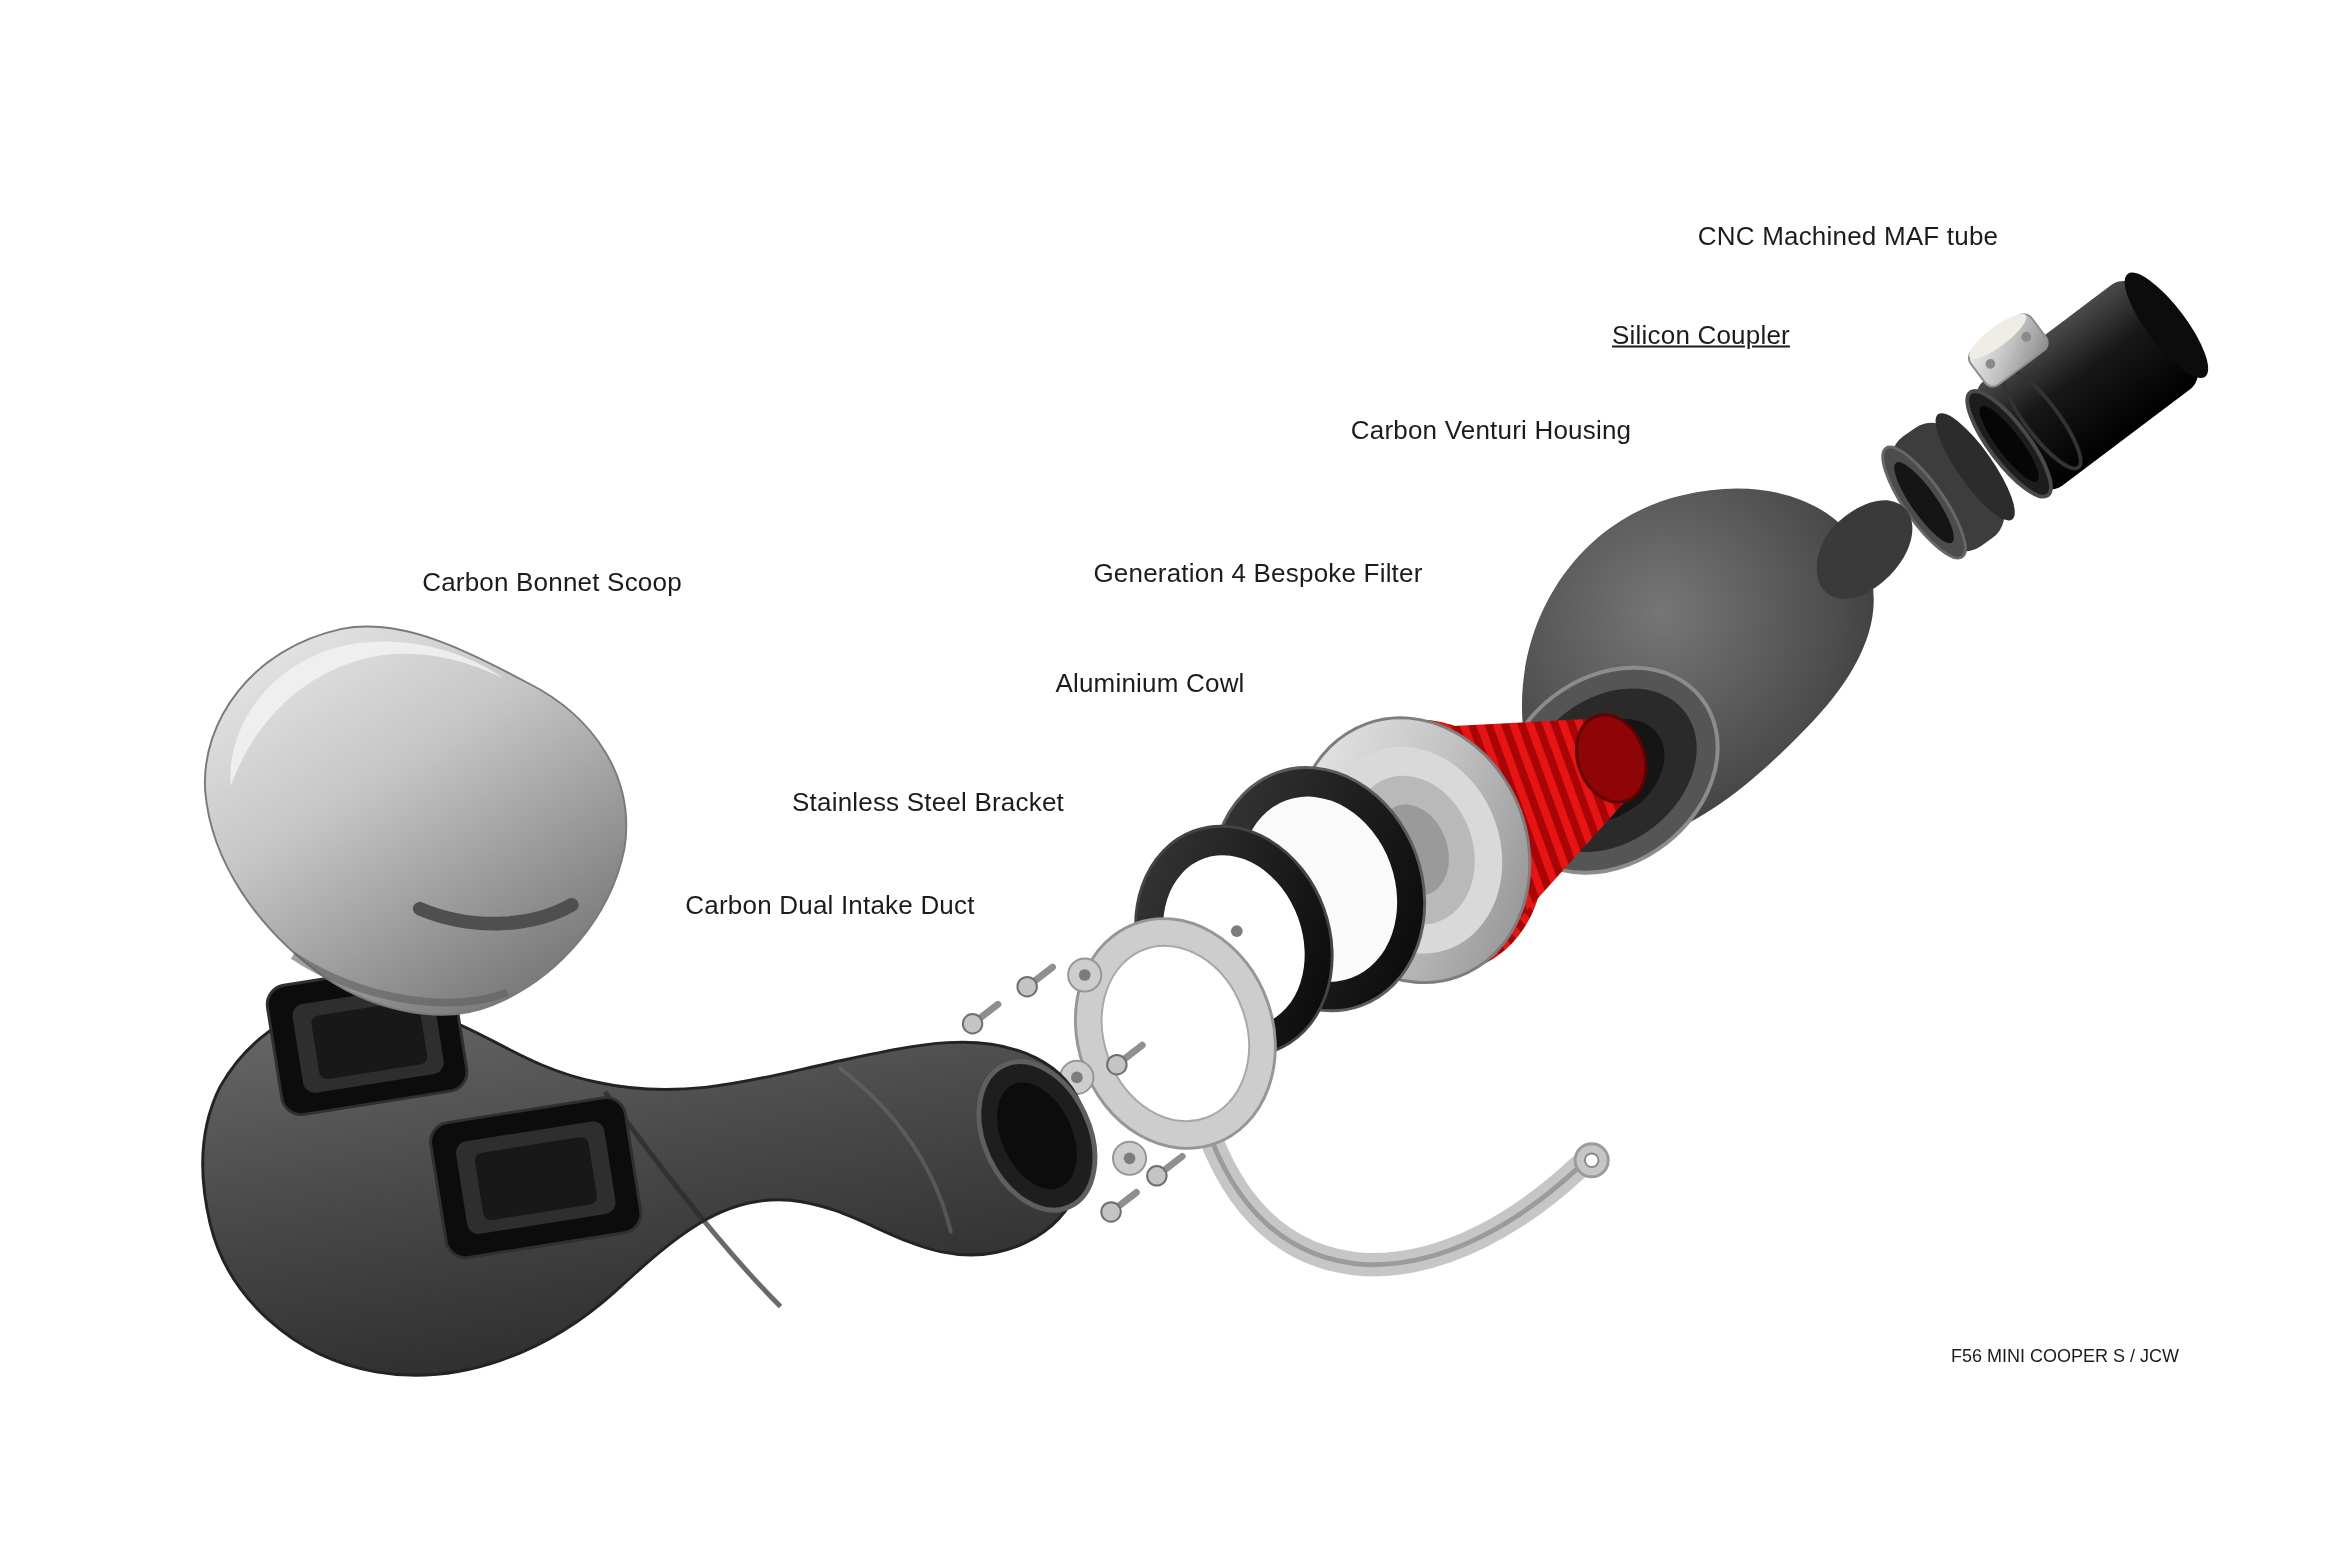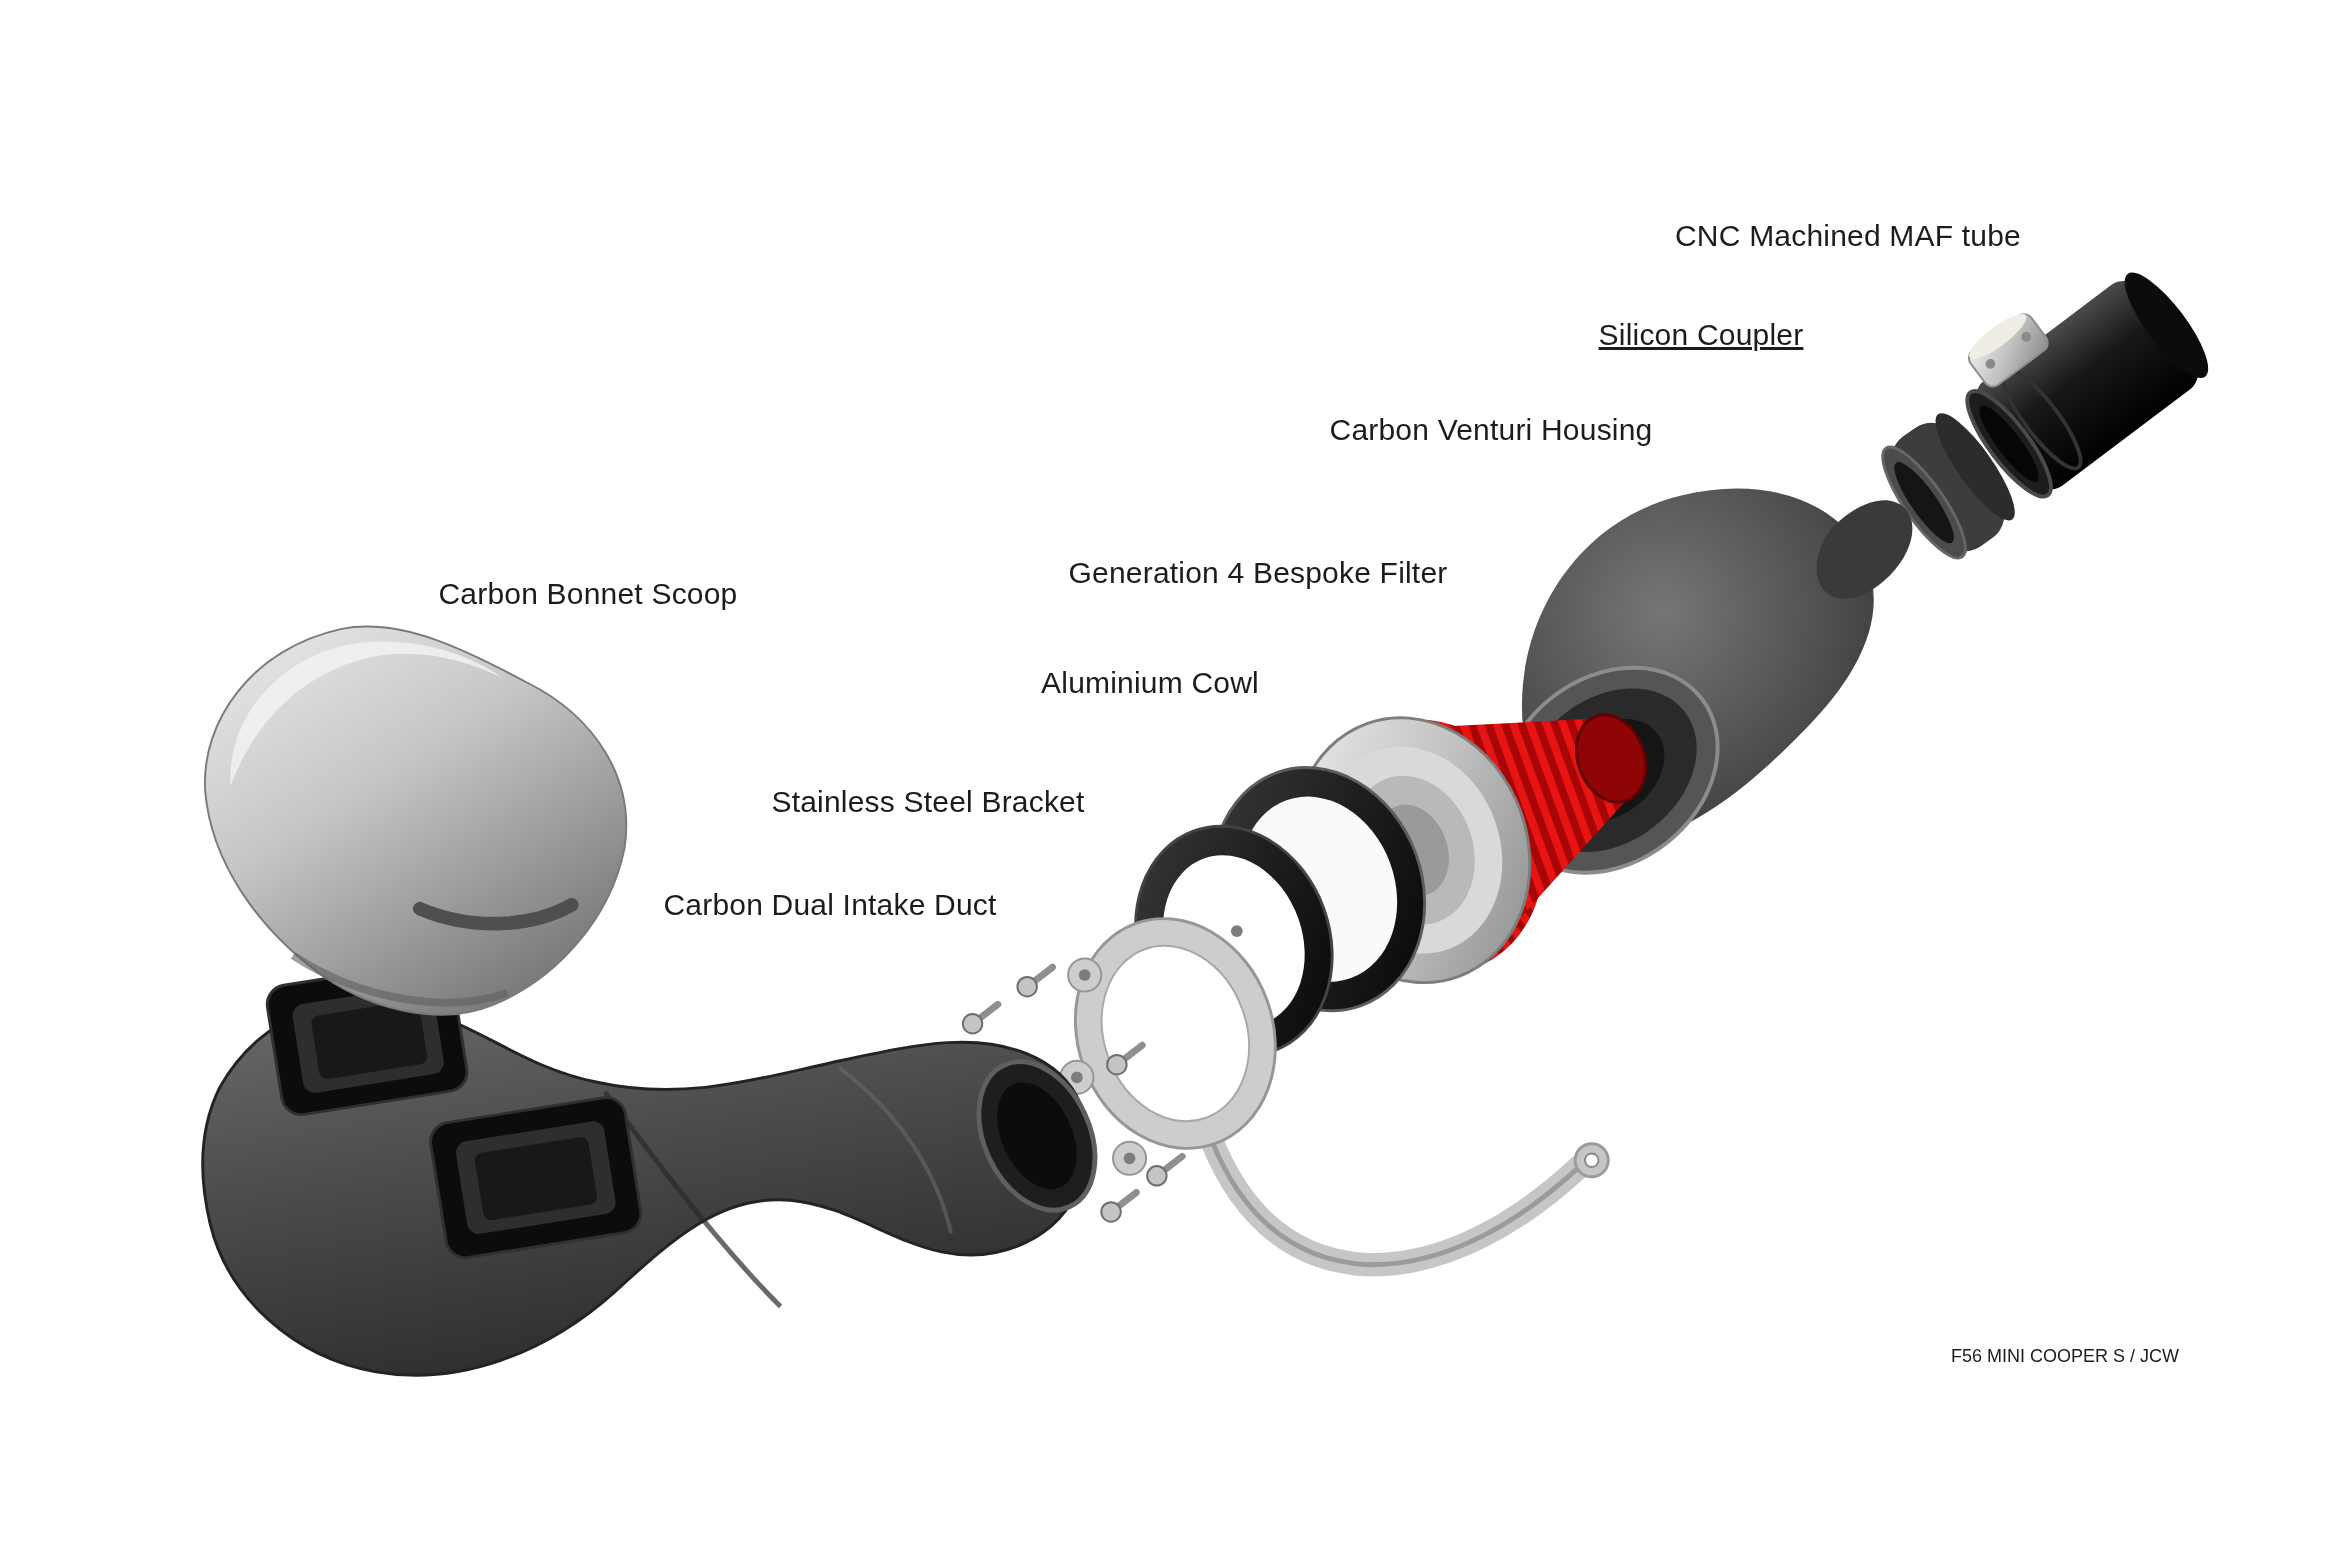--- a/index.html
+++ b/index.html
@@ -16,21 +16,21 @@
     overflow: hidden;
   }
   .stage svg {
     position: absolute;
     left: 0;
     top: 0;
   }
   .part-label {
     position: absolute;
     transform: translate(-50%, -50%);
-    font-size: 30px;
+    font-size: 26px;
     color: var(--label_text, #1c1c1c);
     white-space: nowrap;
     letter-spacing: 0.2px;
   }
   .caption {
     position: absolute;
     transform: translate(-50%, -50%);
     font-size: 18px;
     color: var(--label_text, #1c1c1c);
     white-space: nowrap;
@@ -239,18 +239,18 @@
   <div class="part-label" style="left:1491px; top:430px;">Carbon Venturi Housing</div>
 
   <div class="part-label" style="left:1258px; top:573px;">Generation 4 Bespoke Filter</div>
 
   <div class="part-label" style="left:1106px; top:683px;margin-left:44px;">Aluminium Cowl</div>
 
   <div class="part-label" style="left:928px; top:802px;">Stainless Steel Bracket</div>
 
   <div class="part-label" style="left:830px; top:905px;">Carbon Dual Intake Duct</div>
 
-  <div class="part-label" style="left:552px; top:594px;margin-left:36px;">Carbon Bonnet Scoop</div>
+  <div class="part-label" style="left:552px; top:582px;">Carbon Bonnet Scoop</div>
 
   <div class="caption" style="left:2065px; top:1356px;">F56 MINI COOPER S / JCW</div>
 
 </div>
 
 
 </body></html>

